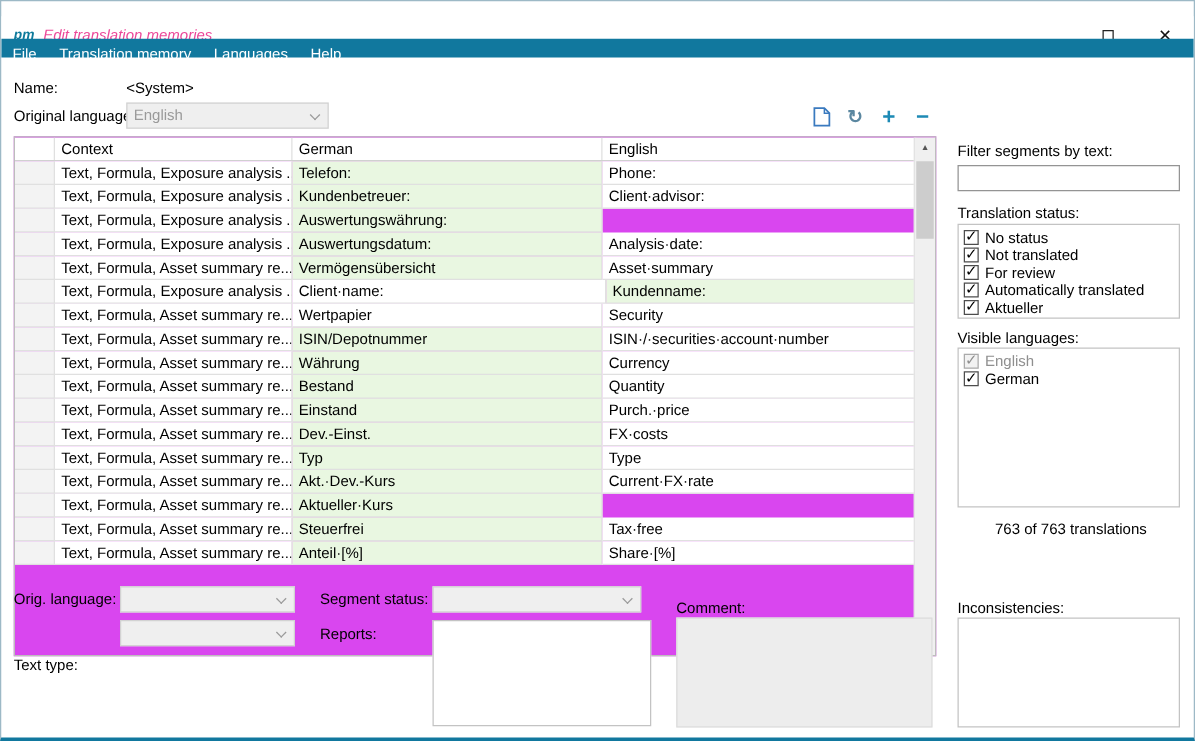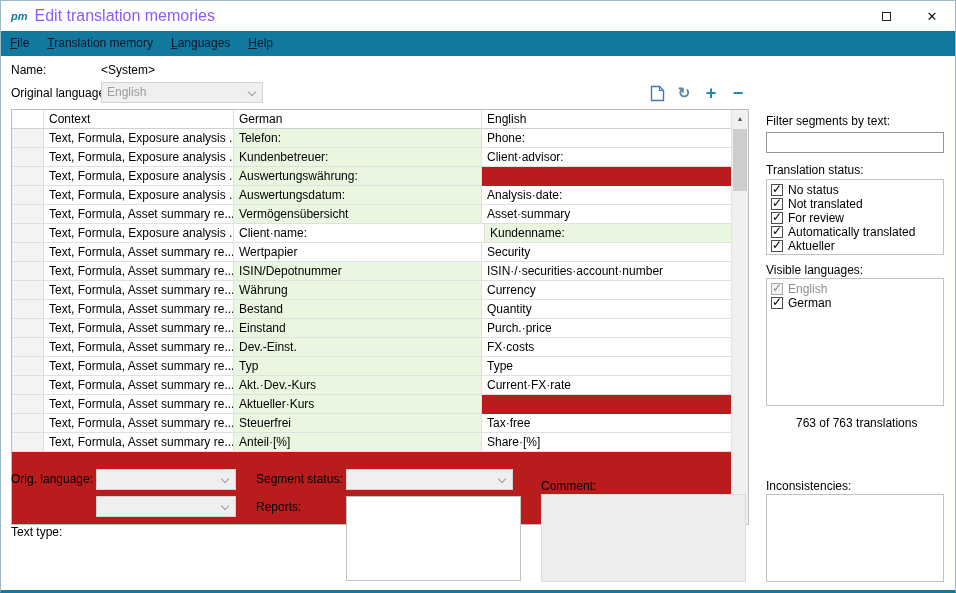--- a/index.html
+++ b/index.html
@@ -4,43 +4,43 @@
 <style>
   * { box-sizing: border-box; margin: 0; padding: 0; }
   html,body { width: 956px; height: 593px; background: #fff; }
   .window {
     position: relative; width: 956px; height: 593px; overflow: hidden;
     background: #fff; color: #000;
     font-family: "Liberation Sans", sans-serif; font-size: 12px;
     border: 1px solid #9db9c6; border-bottom: 3px solid #11789e;
   }
   
-  .titlebar { position: absolute; left:0; top:0; right:0; height:30px; background:#fff; display:flex; align-items:center;text-align:right; }
+  .titlebar { position: absolute; left:0; top:12px; right:0; height:30px; background:#fff; display:flex; align-items:center;text-align:right; }
   .app-icon { margin: 0 7px 0 10px; color:#0e7a9b; font-weight:bold; font-size:11px; font-style:italic; }
-  .title { font-size:16px; color:#8b5cf6; }
+  .title { font-size:12px; color:#ec4899;font-style:italic; }
   .win-btn { position:absolute; top:0; width:46px; height:30px; display:flex; align-items:center; justify-content:center; cursor:default; }
   .btn-max { right:46px; } .btn-close { right:0; }
   .max-glyph { display:block; width:9px; height:9px; border:1px solid #222; }
   .close-glyph { font-size:13px; color:#111; line-height:1; }
   
-  .menubar { position:absolute; top:30px; left:0; right:0; height:25px; background:#11789e; display:flex; color:#0f172a; }
+  .menubar { position:absolute; top:30px; left:0; right:0; height:15px; background:#11789e; display:flex; color:#ffffff; }
   .menu-item { padding:0 9px; line-height:25px; font-size:12px; }
   .menu-item u { text-decoration: underline; }
   
   .lbl { position:absolute; white-space:nowrap; }
   .combo { position:absolute; height:21px; background:#efefef; border:1px solid #d2d2d2; color:#9a9a9a; line-height:19px; padding-left:5px; overflow:hidden; }
   .combo .arr { position:absolute; right:7px; top:6px; width:6px; height:6px; border-left:1px solid #9a9a9a; border-bottom:1px solid #9a9a9a; transform:rotate(-45deg); }
   
   .toolbar { position:absolute; top:82px; right:208px; height:20px; display:flex; align-items:center; gap:9px; }
   .tb-icon { display:flex; align-items:center; justify-content:center; width:18px; height:18px; }
   .tb-icon.refresh { color:#5b87a0; font-size:15px; font-weight:bold; }
   .tb-icon.plus  { color:#1d8ab5; font-size:18px; font-weight:bold; }
   .tb-icon.minus { color:#1d8ab5; font-size:18px; font-weight:bold; }
   
-  .tm-table { position:absolute; left:10px; top:108px; width:738px; height:416px; border:1px solid #bdbdbd; background:#b91c1c; overflow:hidden; }
+  .tm-table { position:absolute; left:10px; top:108px; width:738px; height:416px; border:1px solid #bdbdbd; background:#d946ef; overflow:hidden; }
   .thead { display:flex; height:19px; border-bottom:1px solid #d0d0d0; background:#fff; }
   .th { line-height:18px; padding-left:5px; border-right:1px solid #e0e0e0; white-space:nowrap; overflow:hidden; }
   .c-gut { width:32px; flex:none; } .c-ctx { width:190px; flex:none; } .c-de { width:248px; flex:none; } .c-en { width:251px; flex:none; }
   .trow { display:flex; height:19px; }
   .td { line-height:18px; padding-left:5px; border-right:1px solid #e0e0e0; border-bottom:1px solid #e0e0e0; white-space:nowrap; overflow:hidden; background:#fff; }
   .td.gut { background:#f3f3f3; }
   .td.de-green { background:#e9f7e1; }
   .vscroll { position:absolute; top:0; right:0; bottom:0; width:17px; background:#f0f0f0; border-left:1px solid #e3e3e3; }
   .sb-btn { height:17px; display:flex; align-items:center; justify-content:center; font-size:7px; color:#555; }
   .sb-down { position:absolute; bottom:0; left:0; right:0; }

